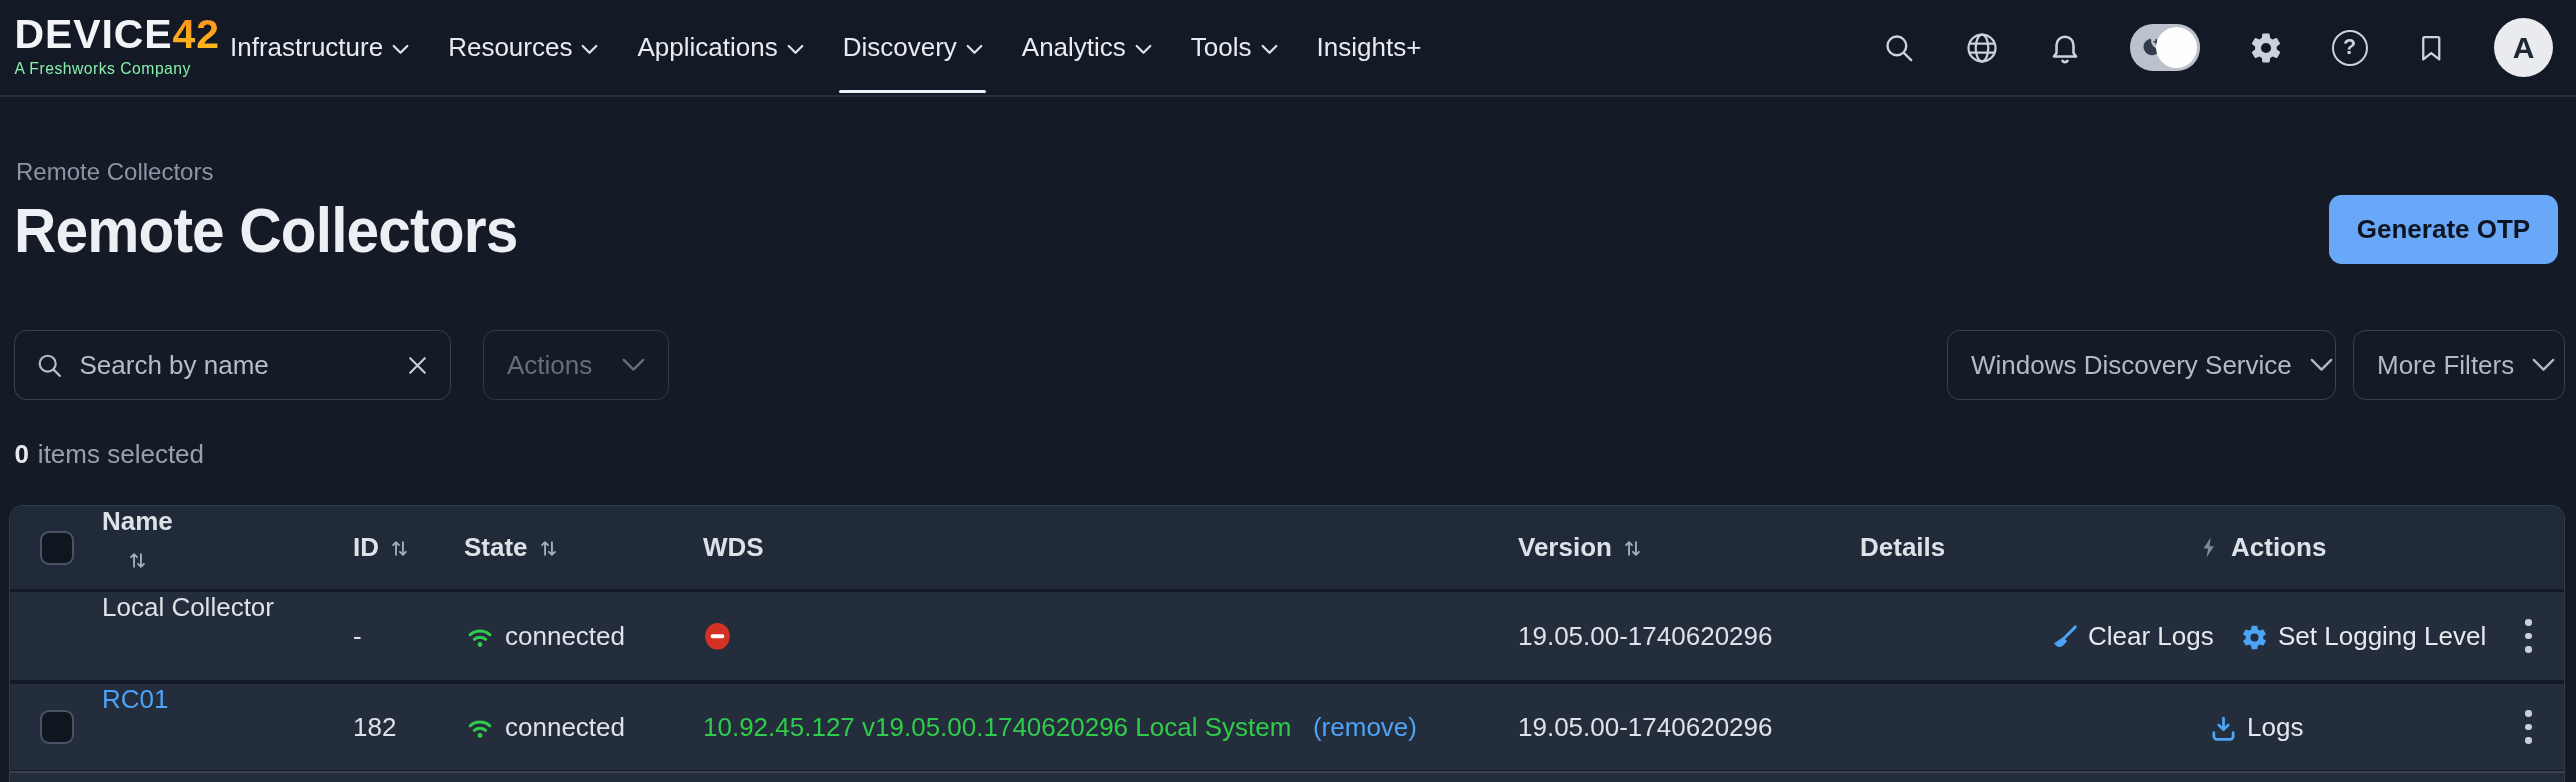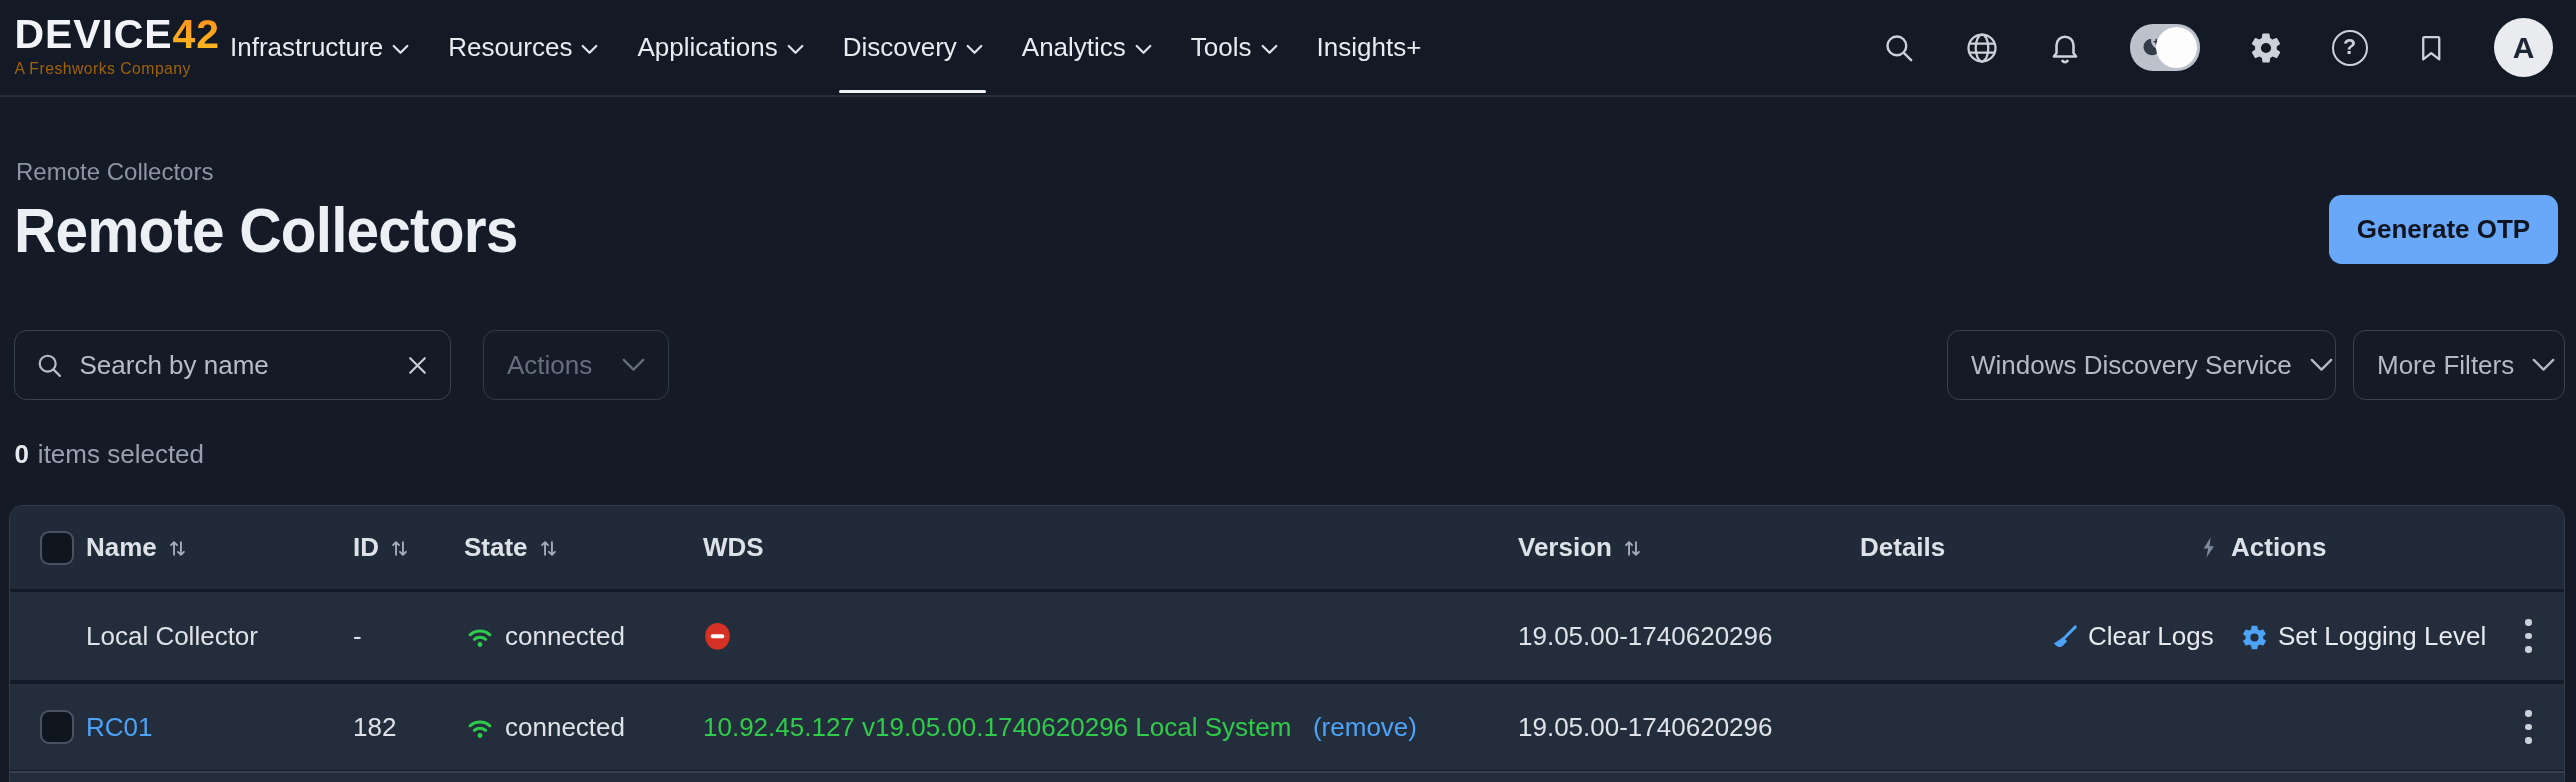--- a/index.html
+++ b/index.html
@@ -15,21 +15,21 @@
   
   .topnav { position:absolute; top:0; left:0; width:100%; height:95px; background:#131a26; }
   .nav-divider { position:absolute; top:95px; left:0; width:100%; height:1.8px; background:#252e3c; }
 
   .brand { position:absolute; left:14.4px; top:13.5px; cursor:pointer; }
   .brand-line { font-size:41px; font-weight:700; letter-spacing:0.9px; color:#f2f4f8; line-height:1; }
   .brand-accent {
     background:linear-gradient(180deg,#ff8a1e 0%,#fcc11e 100%);
     -webkit-background-clip:text; background-clip:text; color:transparent; font-weight:800;
   }
-  .brand-tag { font-size:15.7px; color:#a16207; letter-spacing:0.5px; margin-top:5.4px; }
+  .brand-tag { font-size:15.7px; color:#86efac; letter-spacing:0.5px; margin-top:5.4px; }
 
   .nav-items { position:absolute; left:230px; top:0; height:95px; display:flex; align-items:center; gap:39px; }
   .nav-item { position:relative; height:95px; display:flex; align-items:center; gap:9px;
               font-size:26px; color:#e8ebf0; cursor:pointer; white-space:nowrap; }
   .nav-item .chev { color:#dfe3ea; margin-top:3.6px; }
   .nav-item.active::after { content:""; position:absolute; left:-3.6px; right:-3.6px; bottom:1.8px;
                             height:3.6px; background:#eef1f5; border-radius:1.8px; }
 
   .nav-right { position:absolute; right:23px; top:0; height:95px; display:flex; align-items:center; gap:48px; }
   .tool-ic { color:#ccd2da; cursor:pointer; display:flex; align-items:center; justify-content:center; }
@@ -79,21 +79,21 @@
   .trow  { position:absolute; left:0; width:100%; background:#242d3b; }
   .row-1 { top:86px;  height:88px; }
   .row-2 { top:178px; height:86px; }
   .row-sep { position:absolute; left:0; top:265px; width:100%; height:2.7px; background:#3a4250; }
   .row-partial { position:absolute; left:0; top:267px; width:100%; height:10px; background:#232c3a; }
 
   .cell { position:absolute; top:0; height:100%; display:flex; align-items:center; gap:9px;
           font-size:26px; color:#dfe3e9; white-space:nowrap; }
   .th { font-weight:700; color:#dde2e9; }
   .c-check   { left:30px; }
-  .c-name    { left:76px; }
+  .c-name    { left:92px;flex-direction:column; }
   .c-id      { left:343px; }
   .c-state   { left:454px; }
   .c-wds     { left:693px; }
   .c-version { left:1508px; }
   .c-details { left:1850px; }
   .c-acthead { left:2189px; }
   .c-kebab   { left:2510px; }
   .c-act1a   { left:2040px; }
   .c-act1b   { left:2230px; }
   .c-act2a   { left:2199px; }
@@ -400,20 +400,31 @@
               <circle cx="12" cy="18.6" r="2" fill="#2fcb4a"></circle>
             </svg>
           </span>
         <span>connected</span>
       </div>
       <div class="cell c-wds">
         <span class="green-text">10.92.45.127 v19.05.00.1740620296 Local System</span>
         <span class="wds-remove">(remove)</span>
       </div>
       <div class="cell c-version">19.05.00-1740620296</div>
+      <div class="cell c-act2a">
+        <span class="row-action">
+          <span class="a-ic">
+              <svg width="29" height="29" viewBox="0 0 24 24" fill="none" stroke="#4da3f7" stroke-width="2.3" stroke-linecap="round" stroke-linejoin="round">
+                <path d="M12 3.5v9.5M12 13l-4-4M12 13l4-4"></path>
+                <path d="M4 15.5v3a2.5 2.5 0 0 0 2.5 2.5h11a2.5 2.5 0 0 0 2.5-2.5v-3"></path>
+              </svg>
+            </span>
+          <span>Logs</span>
+        </span>
+      </div>
       <div class="cell c-kebab">
         <span class="kebab">
             <span class="dot"></span>
             <span class="dot"></span>
             <span class="dot"></span>
           </span>
       </div>
     </div>
 
     <div class="row-sep"></div>

